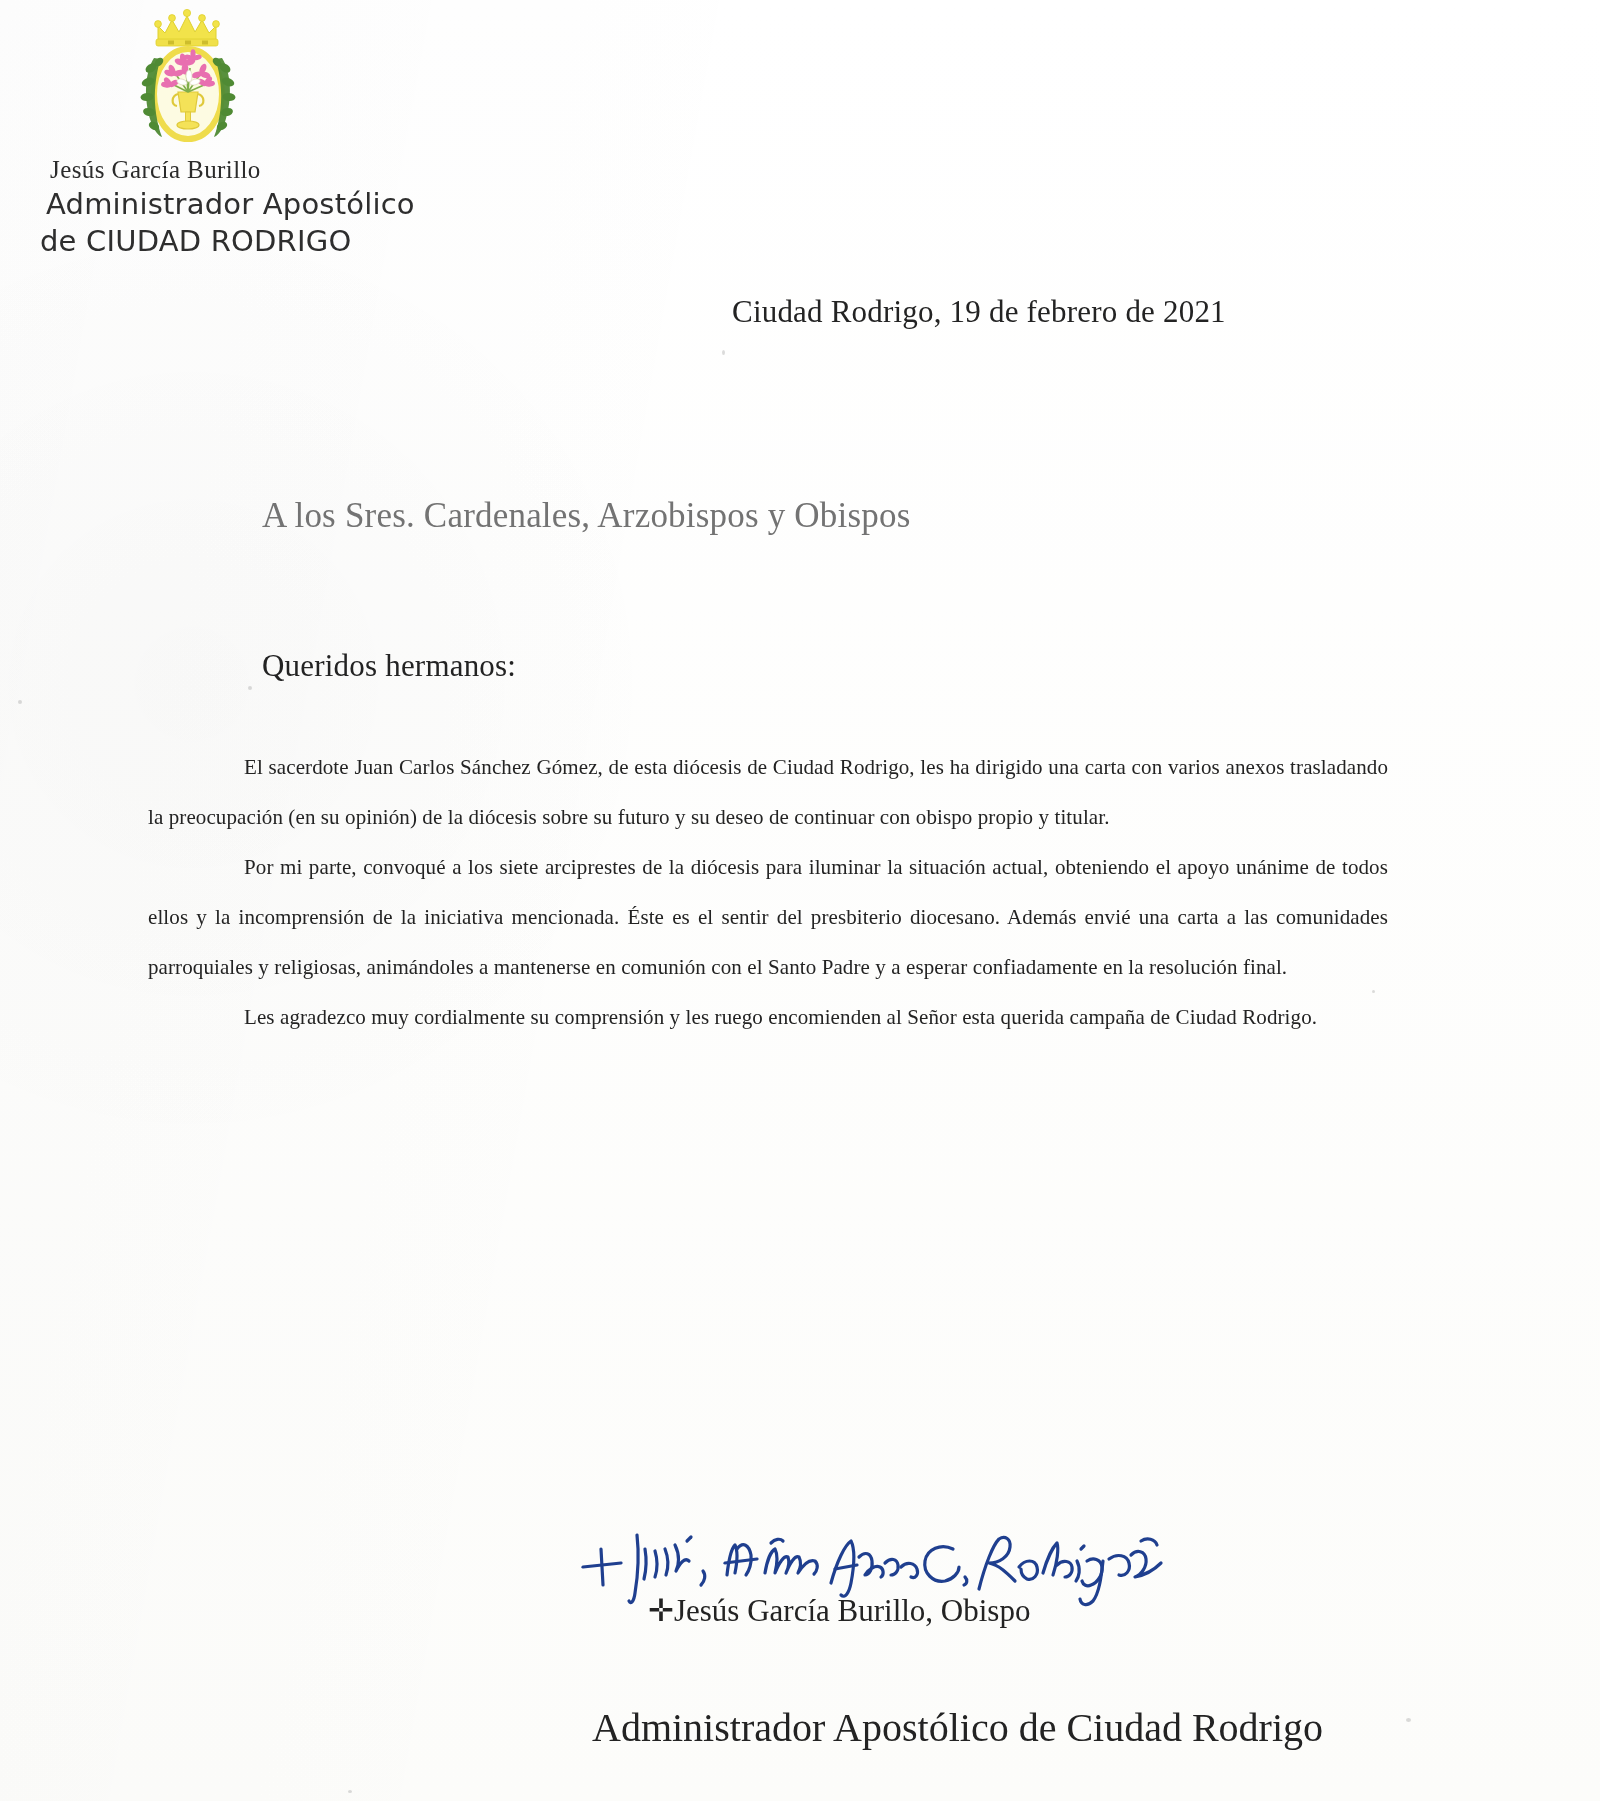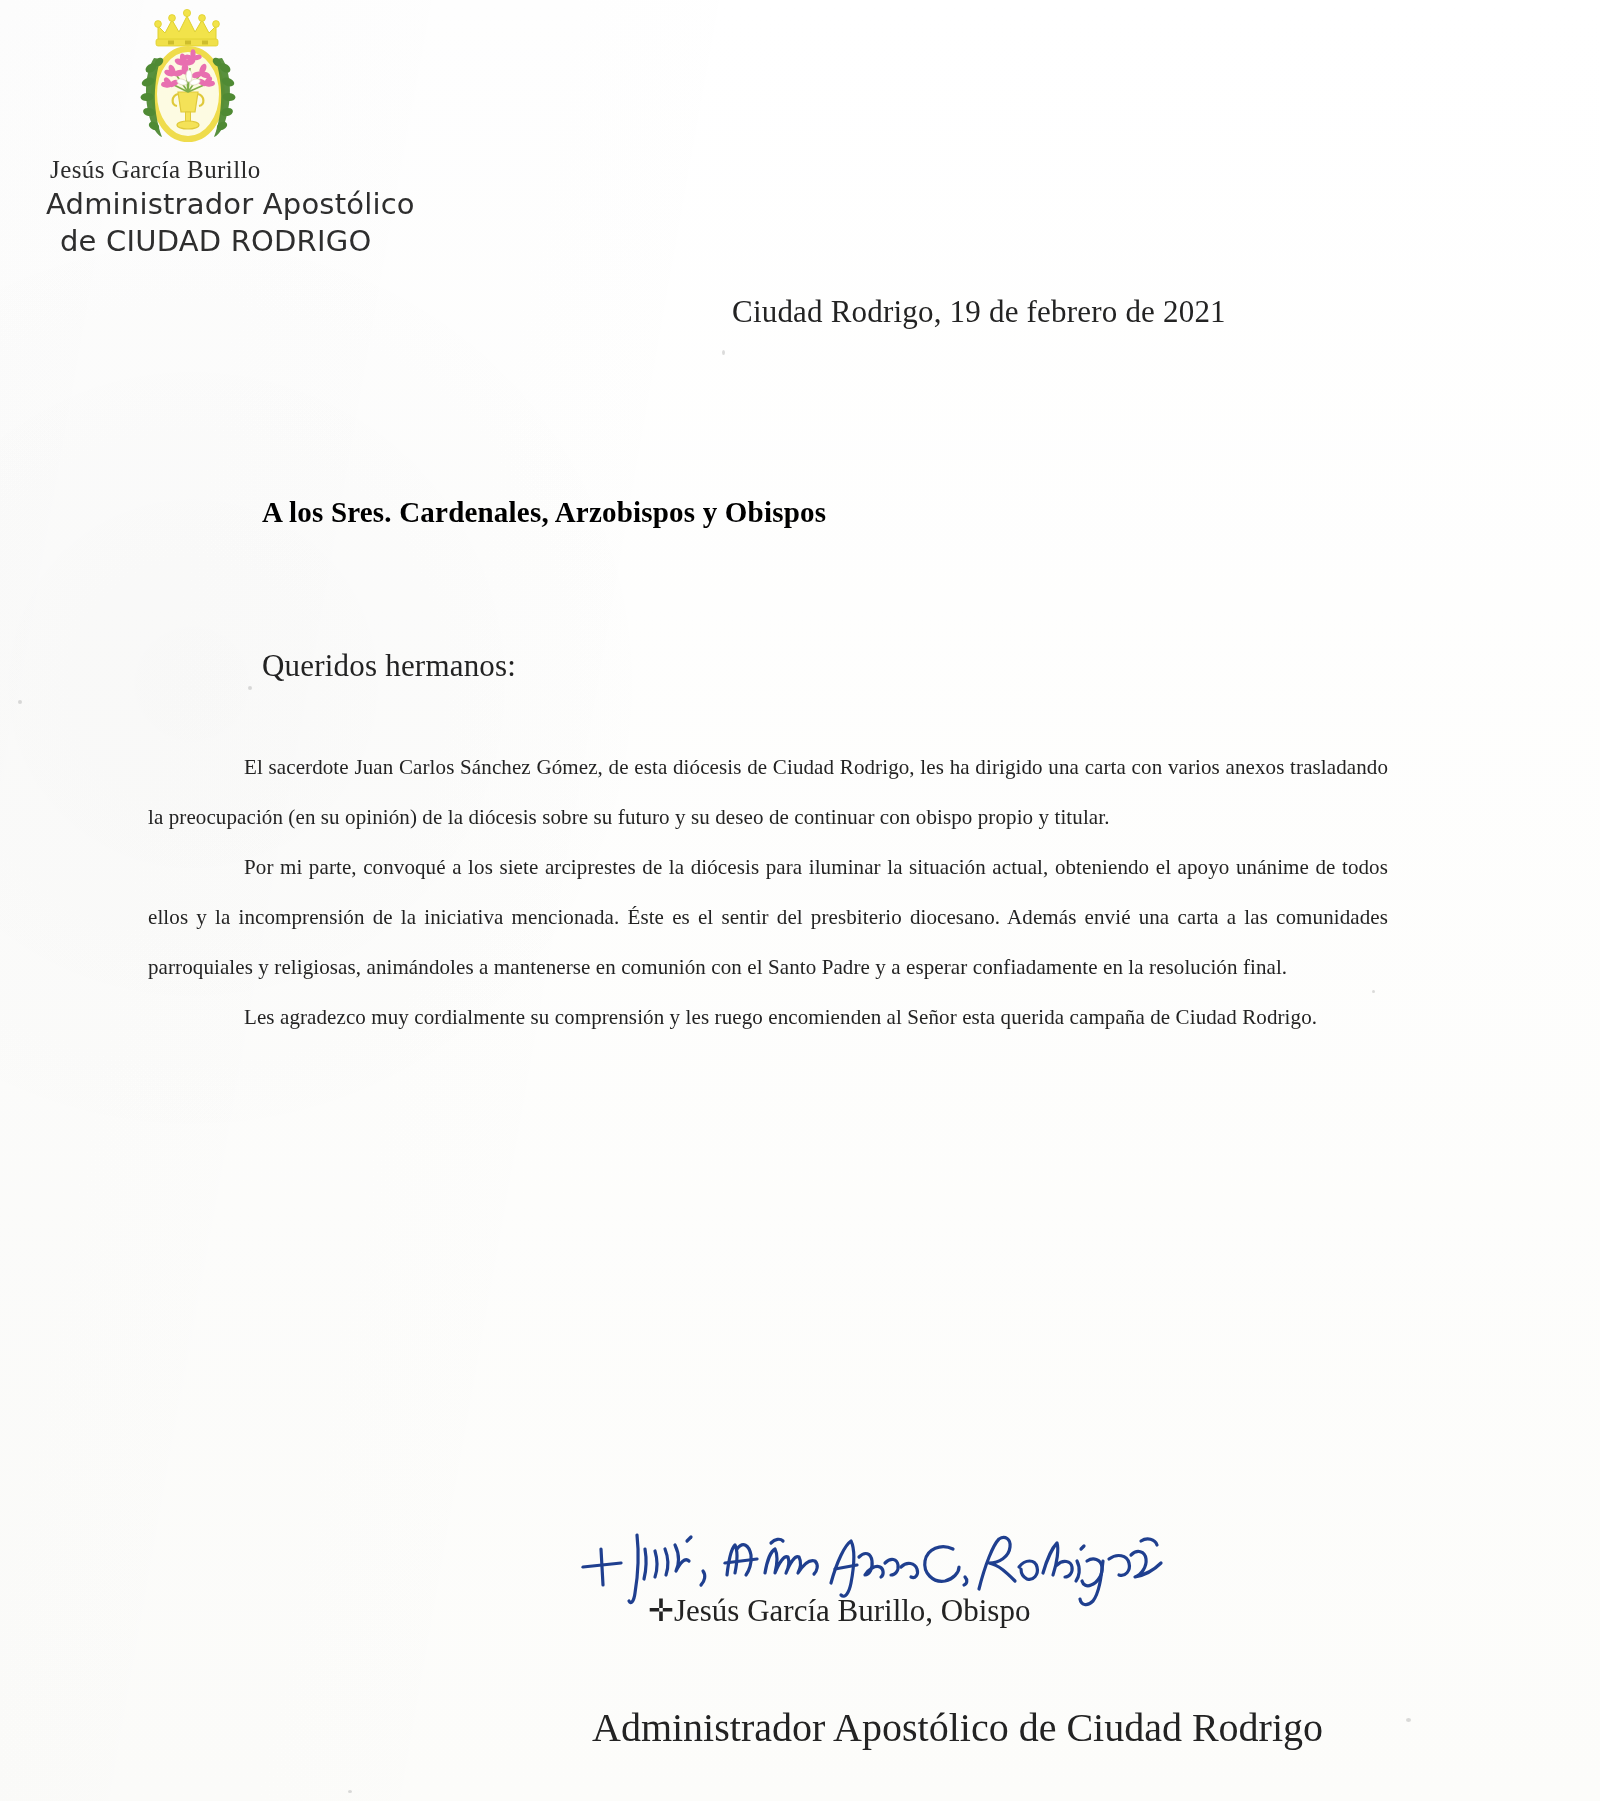--- a/index.html
+++ b/index.html
@@ -58,43 +58,42 @@
   .lh-role,
   .lh-place {
     font-family: "DejaVu Sans", sans-serif;
     font-size: 29px;
     color: #2e2e2e;
     letter-spacing: 0.2px;
     margin-top: 3px;
     white-space: nowrap;
   }
   .lh-role { margin-left: 6px; }
-  .lh-place { margin-left: 20px; }
+  .lh-place { }
 
   
   .date-line {
     position: absolute;
     left: 732px;
     top: 294px;
     font-size: 31px;
     letter-spacing: 0.2px;
     color: #232323;
     white-space: nowrap;
   }
 
   
   .addressee {
     position: absolute;
     left: 262px;
     top: 496px;
-    font-size: 29px;
+    font-size: 35px;
     letter-spacing: 0.2px;
-    color: #000000;
-    white-space: nowrap;
-    font-weight: bold;
+    color: #737373;
+    white-space: nowrap;
   }
   .greeting {
     position: absolute;
     left: 262px;
     top: 648px;
     font-size: 31px;
     letter-spacing: 0.2px;
     color: #232323;
     white-space: nowrap;
   }

